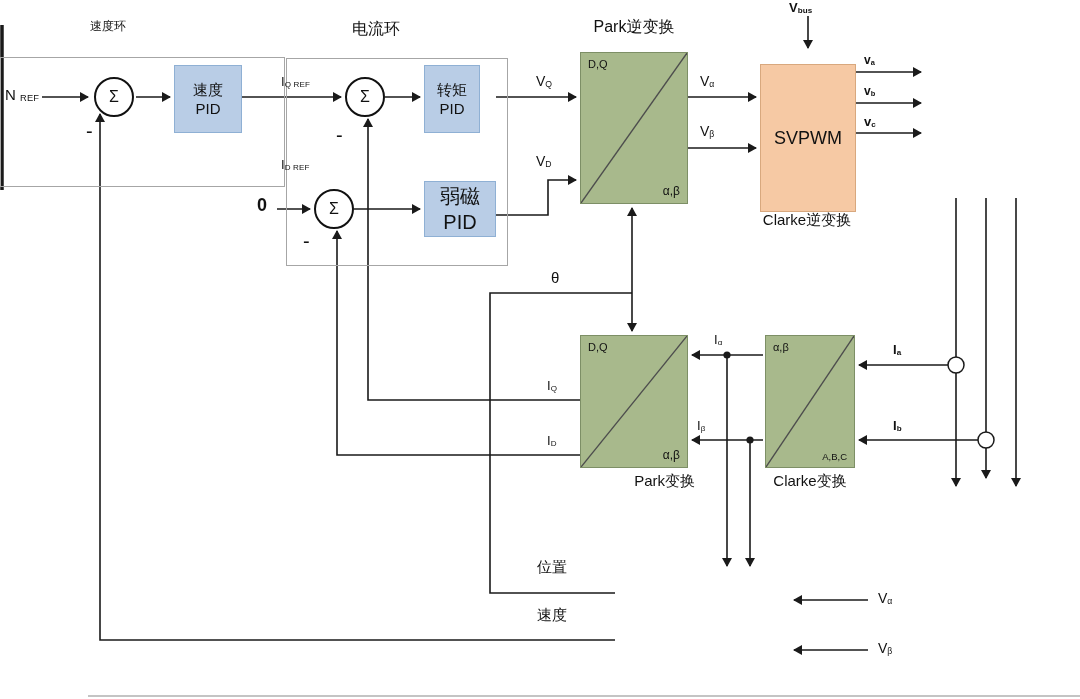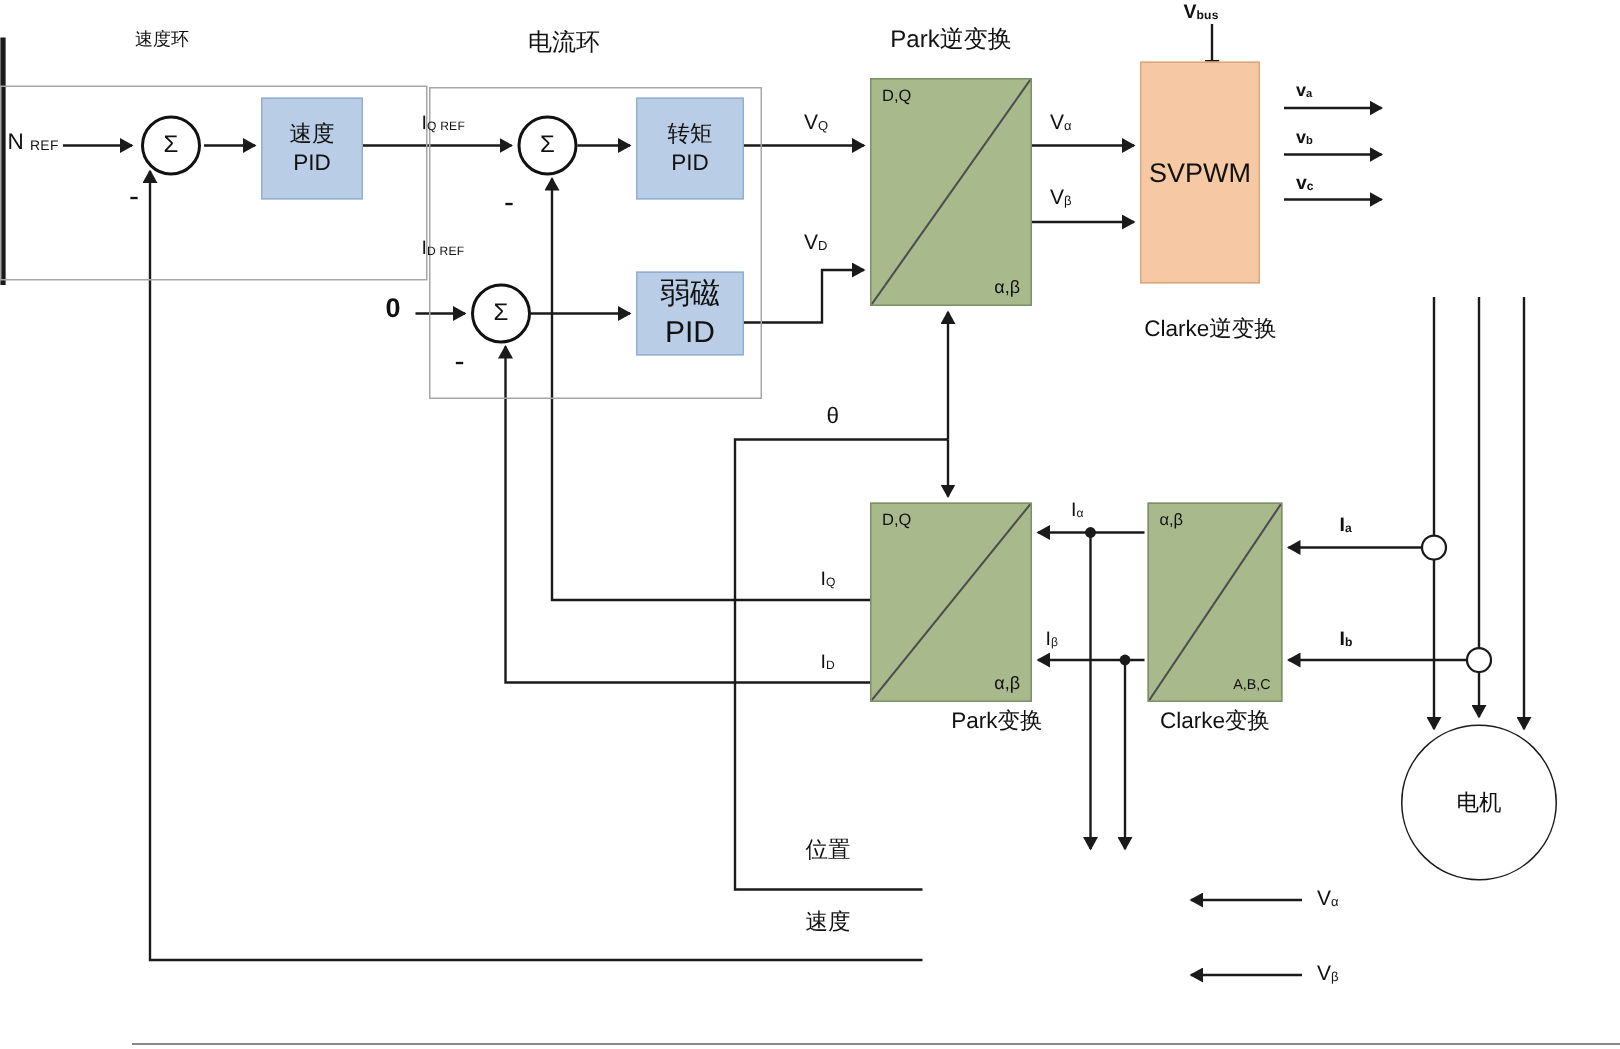--- a/index.html
+++ b/index.html
@@ -97,45 +97,42 @@
       <span>Σ</span>
     </div>
   <div class="lbl" style="left:86px;top:120px;font-size:20px">-</div>
   <div class="lbl" style="left:336px;top:124px;font-size:20px">-</div>
   <div class="lbl" style="left:303px;top:230px;font-size:20px">-</div>
 
   <div class="box blue" style="left:174px;top:65px;width:68px;height:68px;font-size:15px;line-height:1.3">
     <div>速度</div>
     <div>PID</div>
   </div>
-  <div class="box blue" style="left:424px;top:65px;width:72px;height:68px;font-size:15px;line-height:1.3">
+  <div class="box blue" style="left:424px;top:65px;width:56px;height:68px;font-size:15px;line-height:1.3">
     <div>转矩</div>
     <div>PID</div>
   </div>
   <div class="box blue" style="left:424px;top:181px;width:72px;height:56px;font-size:20px;line-height:1.3">
     <div>弱磁</div>
     <div>PID</div>
   </div>
 
   <div class="box green" style="left:580px;top:52px;width:108px;height:152px">
     <svg class="diag" viewBox="0 0 108 152" preserveAspectRatio="none">
         <line x1="0" y1="152" x2="108" y2="0" stroke="#4d4d4d" stroke-width="1.4"></line>
       </svg>
     <span class="corner-tl">D,Q</span>
     <span class="corner-br">α,β</span>
   </div>
 
-  <div class="box orange" style="left:760px;top:41px;width:80px;height:148px;font-size:18px">
+  <div class="box orange" style="left:760px;top:64px;width:96px;height:148px;font-size:18px">
     <div>SVPWM</div>
   </div>
 
 
-  <div class="circleblk" style="left:934px;top:483px;width:104px;height:104px;font-size:15px">
-    <div>电机</div>
-  </div>
 
   <div class="box green" style="left:580px;top:335px;width:108px;height:133px">
     <svg class="diag" viewBox="0 0 108 133" preserveAspectRatio="none">
         <line x1="0" y1="133" x2="108" y2="0" stroke="#4d4d4d" stroke-width="1.4"></line>
       </svg>
     <span class="corner-tl">D,Q</span>
     <span class="corner-br">α,β</span>
   </div>
 
   <div class="box green" style="left:765px;top:335px;width:90px;height:133px">

